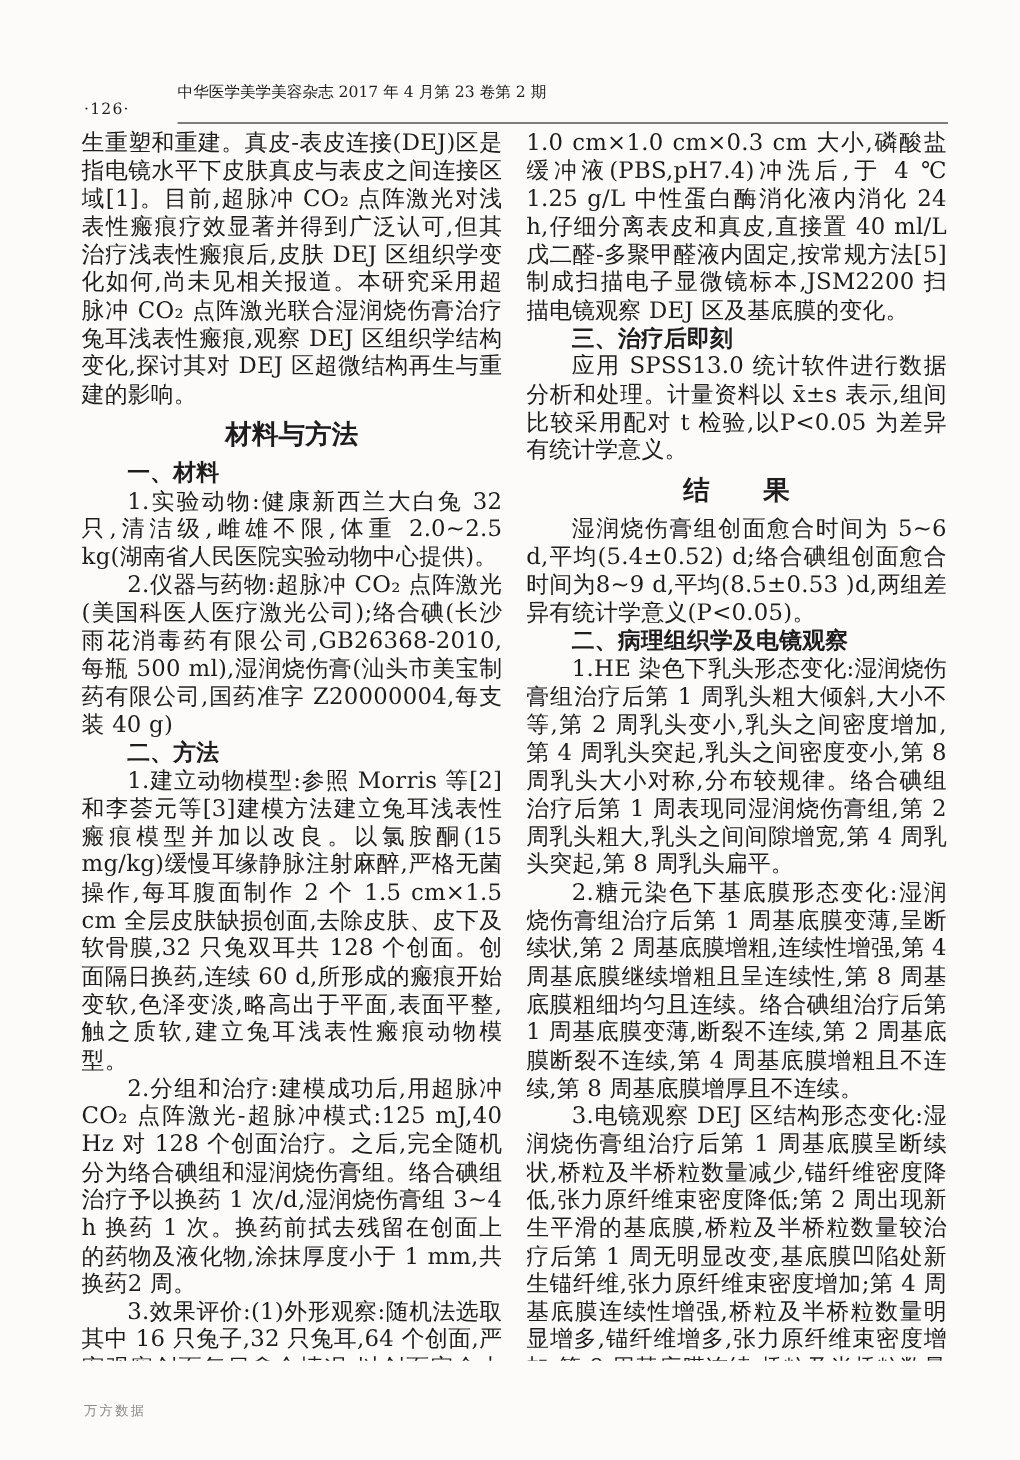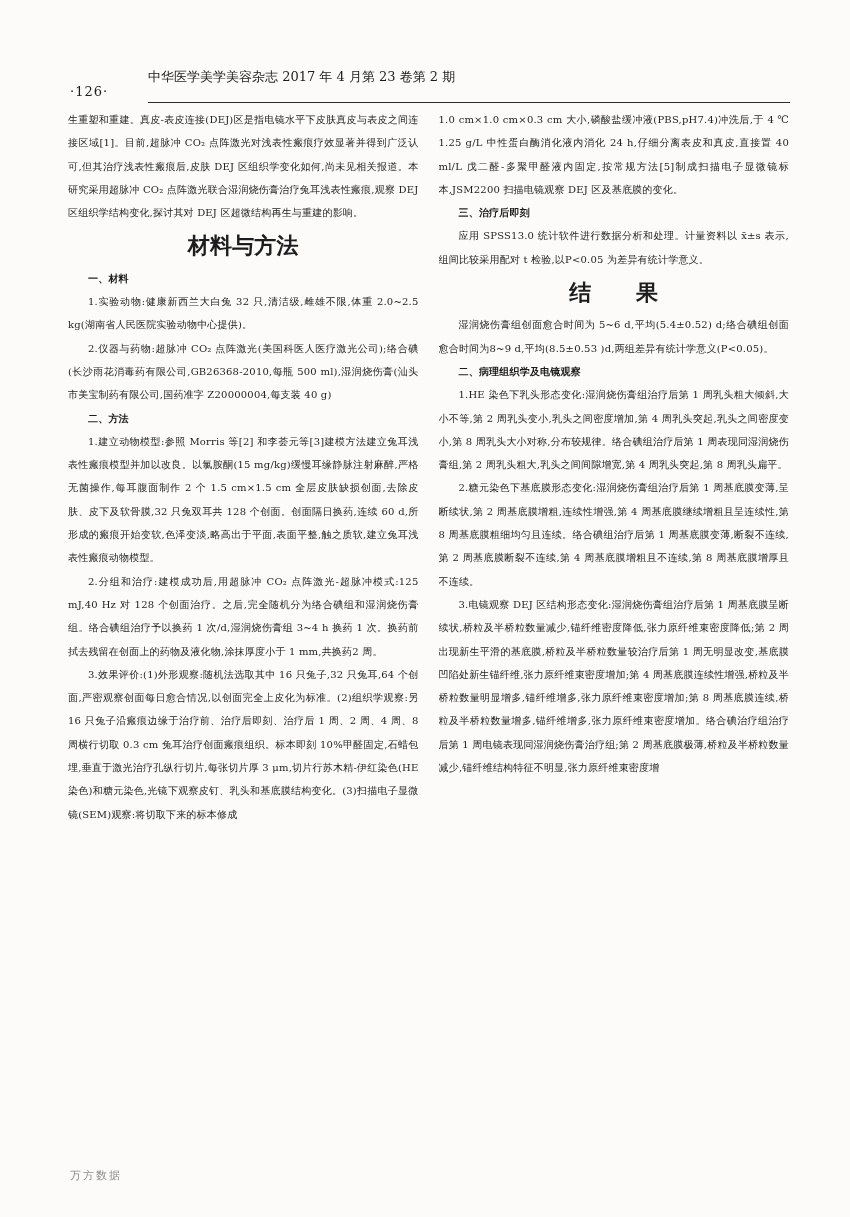--- a/index.html
+++ b/index.html
@@ -44,21 +44,21 @@
     display: flex;
     gap: 20px;
   }
   .column {
     flex: 1;
     height: 1026px;
     overflow: hidden;
   }
   .column p {
     margin: 0;
-    font-size: 10px;
+    font-size: 19px;
     line-height: 23.3px;
     text-align: justify;
     text-indent: 2em;
     letter-spacing: 0.2px;
   }
   .column p.noindent { text-indent: 0; }
   .column p.subheading { font-weight: bold; }
   .column p.heading {
     text-align: center;
     text-indent: 0;

